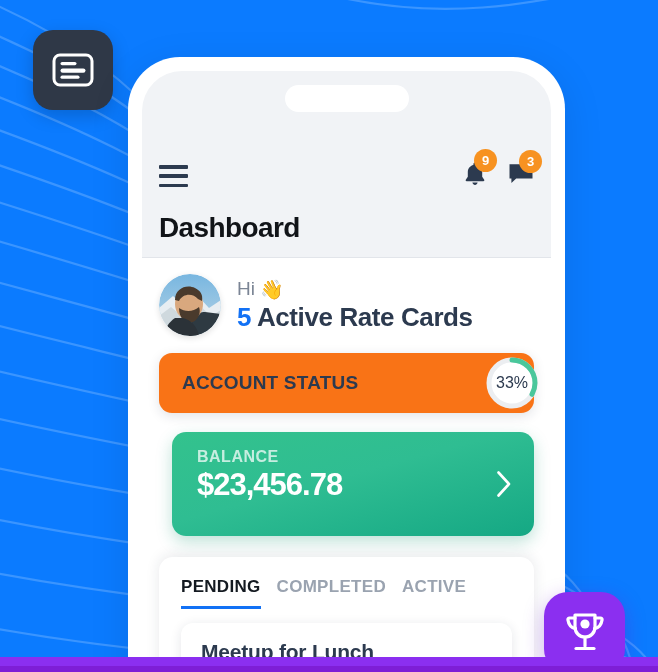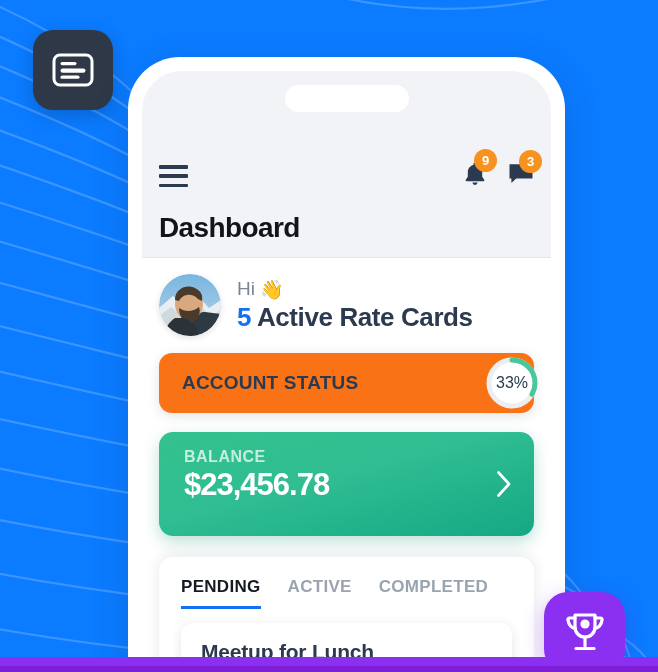--- a/index.html
+++ b/index.html
@@ -117,37 +117,37 @@
 
   
   #balance-card {
     position:relative;
     margin-top:19px;
     height:104px;
     border-radius:14px;
     background:linear-gradient(165deg,#33c28d 0%,#2fbd92 45%,#15a884 100%);
     box-shadow:0 6px 16px rgba(25,150,115,.28);
     padding:16px 20px 0 25px;
-    display:flex; flex-direction:column; justify-content:flex-start;
+    display:flex; flex-direction:column; justify-content:flex-start;margin-left:13px;
   }
   #balance-label { font-size:16px; font-weight:600; color:rgba(255,255,255,.72); letter-spacing:.5px; }
   #balance-value { font-size:31px; font-weight:700; color:#fff; letter-spacing:-1px; margin-top:1px; }
   #balance-chevron { position:absolute; right:22px; top:50%; transform:translateY(-50%); }
 
   
   #tabs-card {
     position:relative;
     margin-top:21px;
     background:#fff;
     border-radius:14px 14px 0 0;
     box-shadow:0 -2px 14px rgba(30,40,60,.10);
     padding:20px 22px 0 22px;
     min-height:122px;
   }
-  #tabs-row { display:flex; align-items:flex-end; gap:27px; }
+  #tabs-row { display:flex; align-items:flex-end; gap:16px; }
   .tab {
     font-size:17px; font-weight:700; color:#9aa3b0;
     letter-spacing:.3px; padding-bottom:9px; cursor:pointer;
     border-bottom:3px solid transparent;
   }
   .tab.active { color:#141a21; border-bottom-color:#1271f5; }
 
   #list-card {
     margin-top:14px;
     background:#fff;
@@ -305,22 +305,22 @@
         <div id="balance-label">BALANCE</div>
         <div id="balance-value">$23,456.78</div>
         <svg id="balance-chevron" width="16" height="27" viewBox="0 0 16 27">
           <path d="M2.5 2 L13 13.5 L2.5 25" fill="none" stroke="#ffffff" stroke-width="2.6" stroke-linecap="round" stroke-linejoin="round"></path>
         </svg>
       </div>
 
       <div id="tabs-card">
         <div id="tabs-row">
           <div class="tab active">PENDING</div>
+          <div class="tab">COMPLETED</div>
           <div class="tab">ACTIVE</div>
-          <div class="tab">COMPLETED</div>
         </div>
 
         <div id="list-card">
           <div id="list-item-title">Meetup for Lunch</div>
         </div>
       </div>
 
     </div>
   </div>
 </div>

